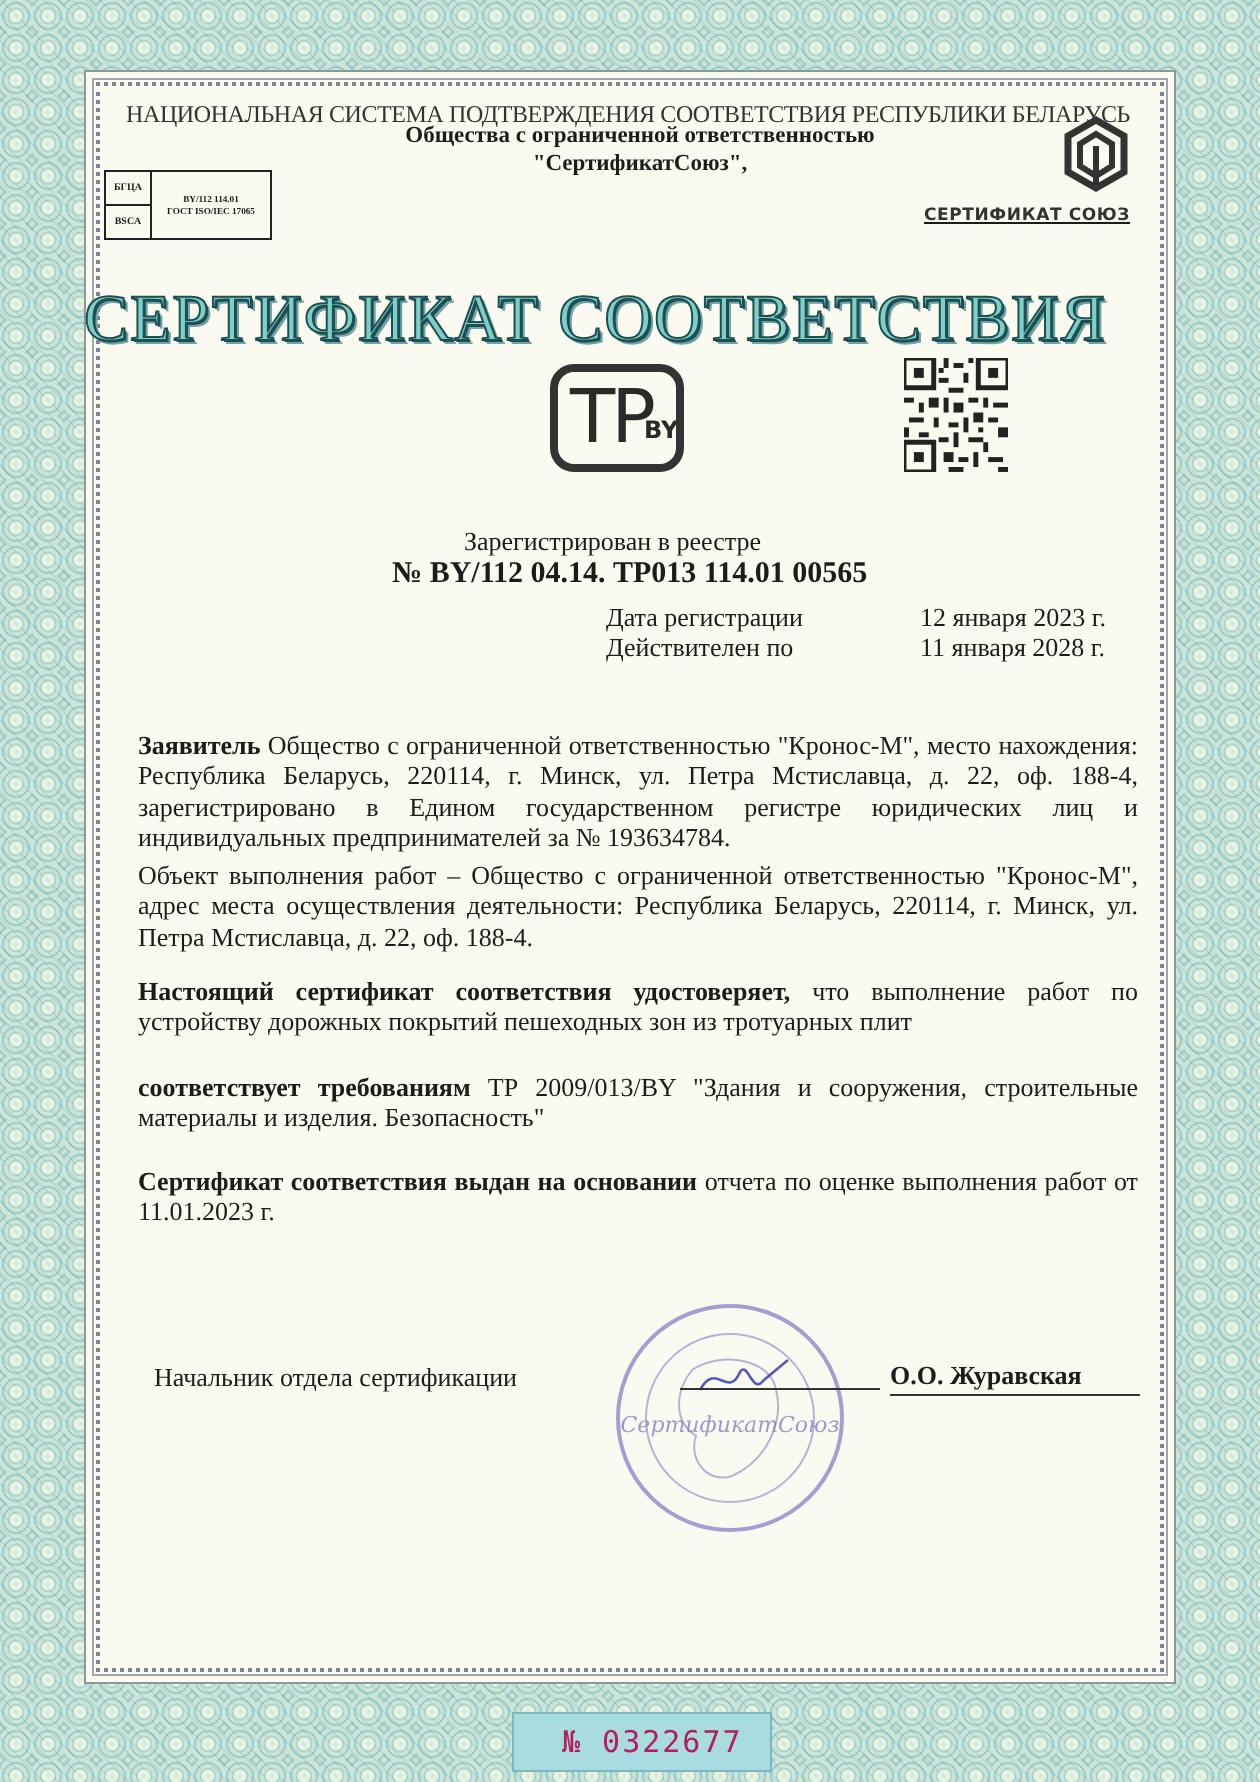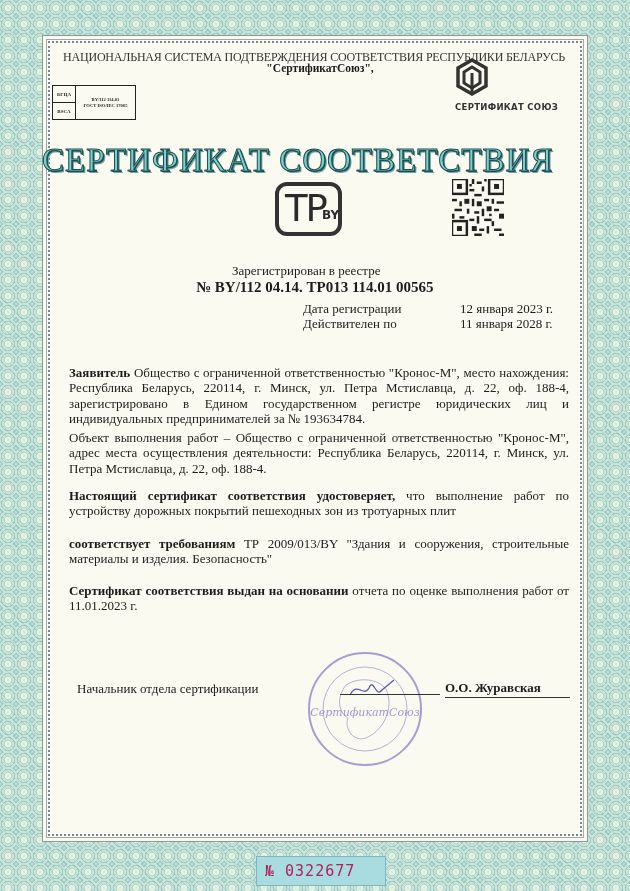--- a/index.html
+++ b/index.html
@@ -39,21 +39,21 @@
     font-size: 11.5px; font-weight: bold; line-height: 14px;
   }
   .accred {
     left: 52px; top: 85px; width: 82px; height: 33px;
     border: 1.5px solid #222; display: flex;
   }
   .accred .left { width: 22px; border-right: 1.5px solid #222; display: flex; flex-direction: column; }
   .accred .left div { flex: 1; font-size: 5px; font-weight: bold; display: flex; align-items: center; justify-content: center; }
   .accred .left div:first-child { border-bottom: 1.5px solid #222; }
   .accred .right { flex: 1; font-size: 4.6px; font-weight: bold; display: flex; flex-direction: column; align-items: center; justify-content: center; line-height: 6px; }
-  .logo-cs { left: 455px; top: 58px; width: 110px; text-align: left; }
+  .logo-cs { left: 455px; top: 58px; width: 110px; text-align: right; text-decoration: underline; }
   .logo-cs .name { font-family: "DejaVu Sans", sans-serif; font-size: 8.5px; font-weight: bold; color: #333; margin-top: 2px; letter-spacing: 0.3px; }
   .main-title {
     left: 42px; top: 142px; width: 544px; text-align: left;
     font-size: 33px; font-weight: normal; letter-spacing: 1px;
     color: #7fcfc9;
     -webkit-text-stroke: 1px #1e4f52;
     text-shadow: 1px 1px 0 #1e4f52, 2px 2px 0 #6fa3a8;
   }
   .tr-logo {
     left: 275px; top: 182px; width: 67px; height: 54px;
@@ -80,32 +80,33 @@
   .p4 { top: 536px; }
   .p5 { top: 583px; }
   .sign-role { left: 77px; top: 681px; font-size: 13px; }
   .sign-line { left: 340px; top: 694px; width: 100px; border-top: 1px solid #333; }
   .signee { left: 445px; top: 680px; font-size: 13px; font-weight: bold; width: 125px; border-bottom: 1px solid #333; padding-bottom: 1px; }
   .stamp { left: 306px; top: 650px; width: 118px; height: 118px; }
   .serial {
     left: 256px; top: 856px; width: 130px; height: 30px;
     background: #a9dce0; border: 1px solid #7cb8bd; box-sizing: border-box;
     font-family: "DejaVu Sans Mono", monospace; font-size: 15px; color: #b2205a;
-    display: flex; align-items: center; padding-left: 8px; letter-spacing: 1px;
+    display: flex; align-items: center; padding-left: 24px; letter-spacing: 1px;
   }
 </style>
 </head>
 <body>
 
 <div class="frame"></div>
 <div class="paper"></div>
 
 <div class="abs nat-title">НАЦИОНАЛЬНАЯ СИСТЕМА ПОДТВЕРЖДЕНИЯ СООТВЕТСТВИЯ РЕСПУБЛИКИ БЕЛАРУСЬ</div>
 
 <div class="abs organ">
+  <div>Общества с ограниченной ответственностью</div>
   <div>"СертификатСоюз",</div>
 </div>
 
 <div class="abs accred">
   <div class="left">
     <div>БГЦА</div>
     <div>BSCA</div>
   </div>
   <div class="right">
     <div>BY/112 114.01</div>

